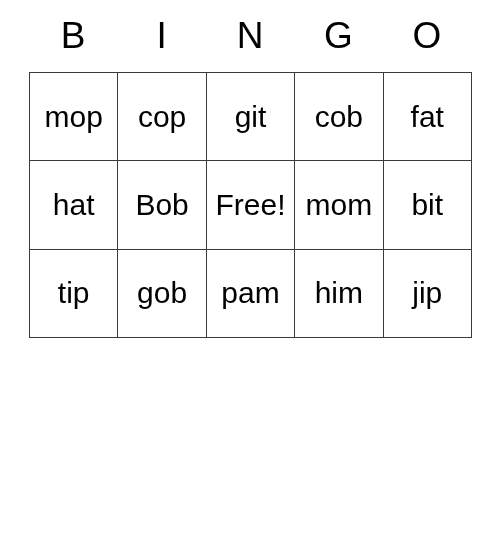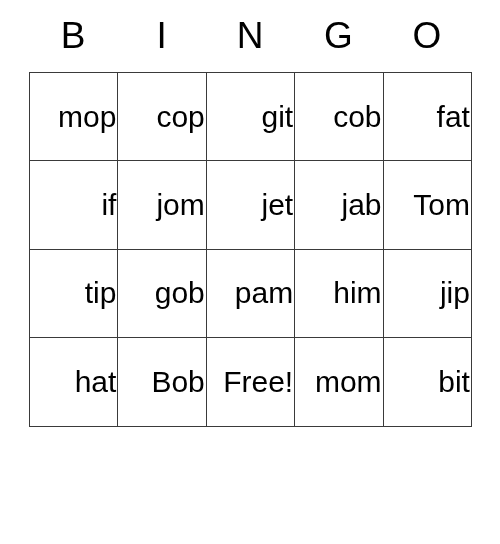--- a/index.html
+++ b/index.html
@@ -44,21 +44,21 @@
   
   #bingo-grid {
     width: 442px;
     border-collapse: collapse;
     table-layout: fixed;
   }
   #bingo-grid td {
     width: 88.4px;
     height: 88.4px;
     border: 1px solid #3a3a3a;
-    text-align: right;
+    text-align: center;
     vertical-align: middle;
     font-size: 30px;
     font-weight: 400;
     color: #000000;
     padding: 10px 1px;
     white-space: nowrap;
     overflow: hidden;
     box-sizing: border-box;
   }
 </style>
@@ -78,36 +78,29 @@
   <table id="bingo-grid">
     <tbody>
       <tr>
         <td>mop</td>
         <td>cop</td>
         <td>git</td>
         <td>cob</td>
         <td>fat</td>
       </tr>
       <tr>
-        <td>if</td>
-        <td>jom</td>
-        <td>jet</td>
-        <td>jab</td>
-        <td>Tom</td>
+        <td>hat</td>
+        <td>Bob</td>
+        <td>Free!</td>
+        <td>mom</td>
+        <td>bit</td>
       </tr>
       <tr>
         <td>tip</td>
         <td>gob</td>
         <td>pam</td>
         <td>him</td>
         <td>jip</td>
       </tr>
-      <tr>
-        <td>hat</td>
-        <td>Bob</td>
-        <td>Free!</td>
-        <td>mom</td>
-        <td>bit</td>
-      </tr>
     </tbody>
   </table>
 
 </div>
 
 </body></html>

